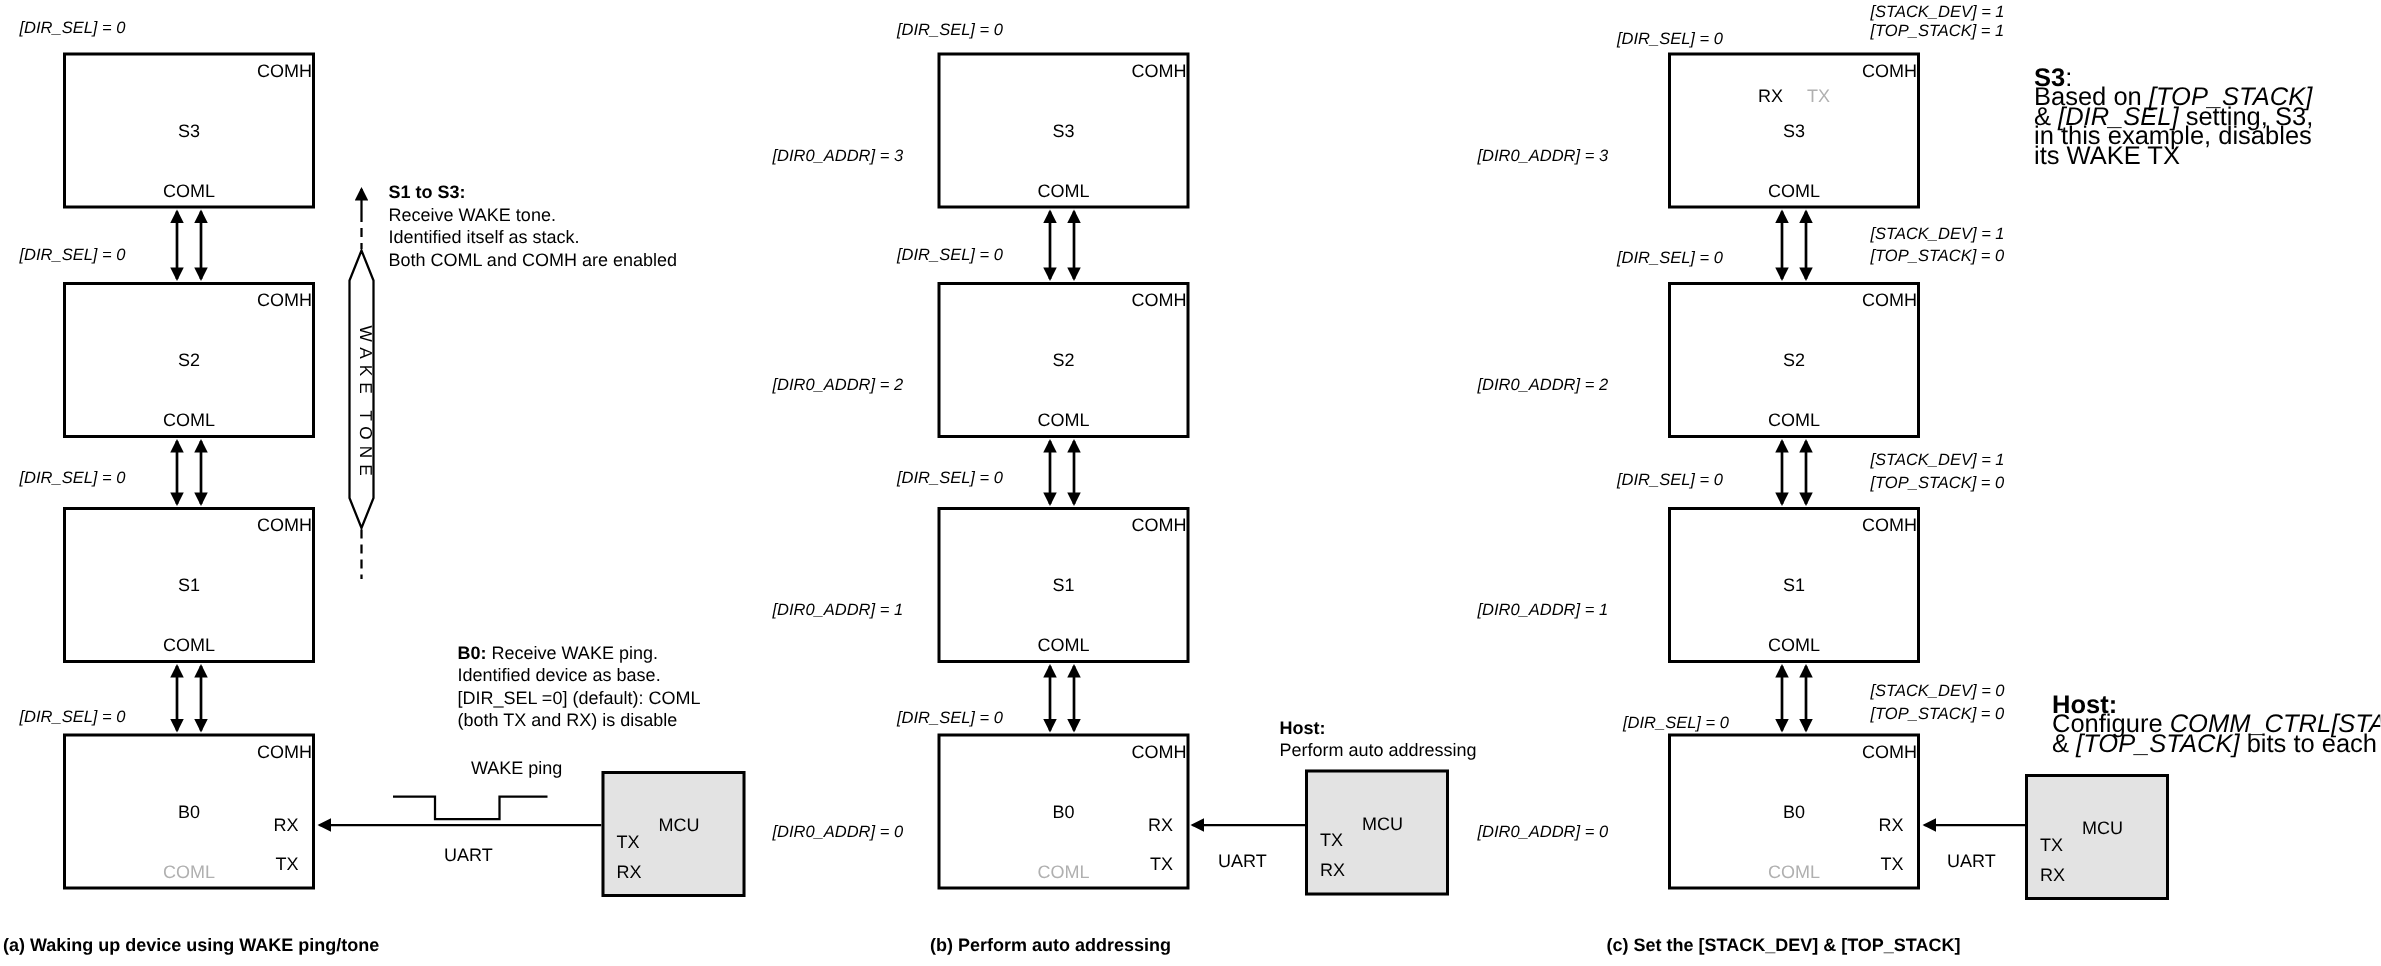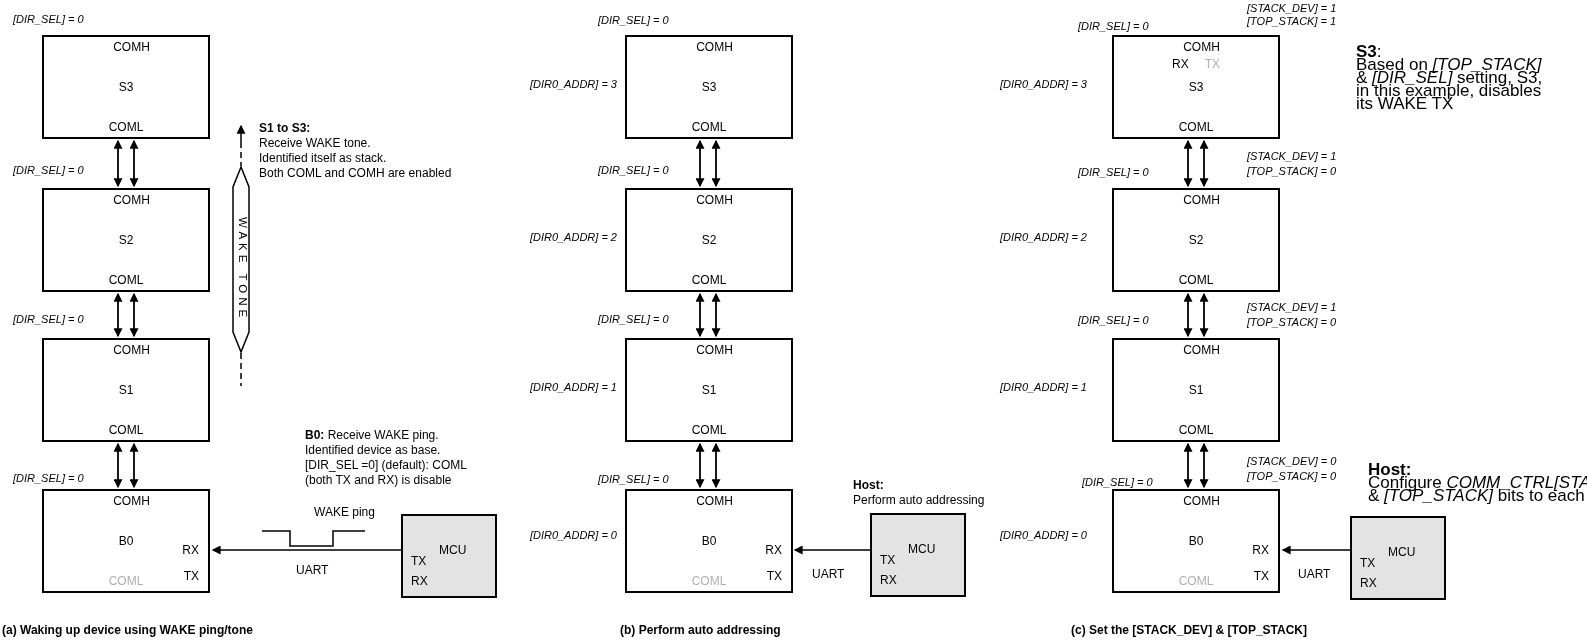--- a/index.html
+++ b/index.html
@@ -1,30 +1,30 @@
 <!DOCTYPE html>
 <html><head>
 <meta charset="utf-8">
 <style>
   html,body{margin:0;padding:0;background:#fff;}
   #canvas{position:relative;width:1587px;height:644px;background:#fff;overflow:hidden;
           font-family:"Liberation Sans",sans-serif;color:#000;}
   #wires{position:absolute;left:0;top:0;width:1587px;height:644px;}
   .dev{position:absolute;width:168px;height:104px;border:2px solid #000;background:#fff;
        box-sizing:border-box;font-size:12px;}
-  .port-comh{position:absolute;top:3px;left:0;right:0;text-align:center;padding-left:11px;}
+  .port-comh{position:absolute;top:3px;left:0;right:0;text-align:right;padding-left:11px;}
   .devname{position:absolute;top:43px;left:0;right:0;text-align:center;}
   .port-coml{position:absolute;bottom:3px;left:0;right:0;text-align:center;}
   .dim{color:#b0b0b0;}
   .rxtx{position:absolute;top:20px;left:0;right:0;text-align:center;}
   .rxtx span{margin:0 8px;}
   .b0rx{position:absolute;right:9px;top:52px;}
   .b0tx{position:absolute;right:9px;top:78px;}
   .reg{position:absolute;font-style:italic;font-size:11px;white-space:nowrap;}
-  .reg-r{width:117px;text-align:right;}
+  .reg-r{width:117px;text-align:center;margin-top:20px;}
   .note{position:absolute;font-size:12px;line-height:15px;white-space:nowrap;}
   .note b{font-weight:bold;}
   .note-sm{font-size:17px;line-height:13px;}
   .caption{position:absolute;font-size:12px;font-weight:bold;white-space:nowrap;}
   .mcu{position:absolute;width:96px;height:84px;background:#e3e3e3;border:2px solid #000;
        box-sizing:border-box;font-size:12px;}
   .mname{position:absolute;left:36px;top:27px;}
   .mtx{position:absolute;left:8px;top:38px;}
   .mrx{position:absolute;left:8px;top:58px;}
   .uart{position:absolute;font-size:12px;white-space:nowrap;}

